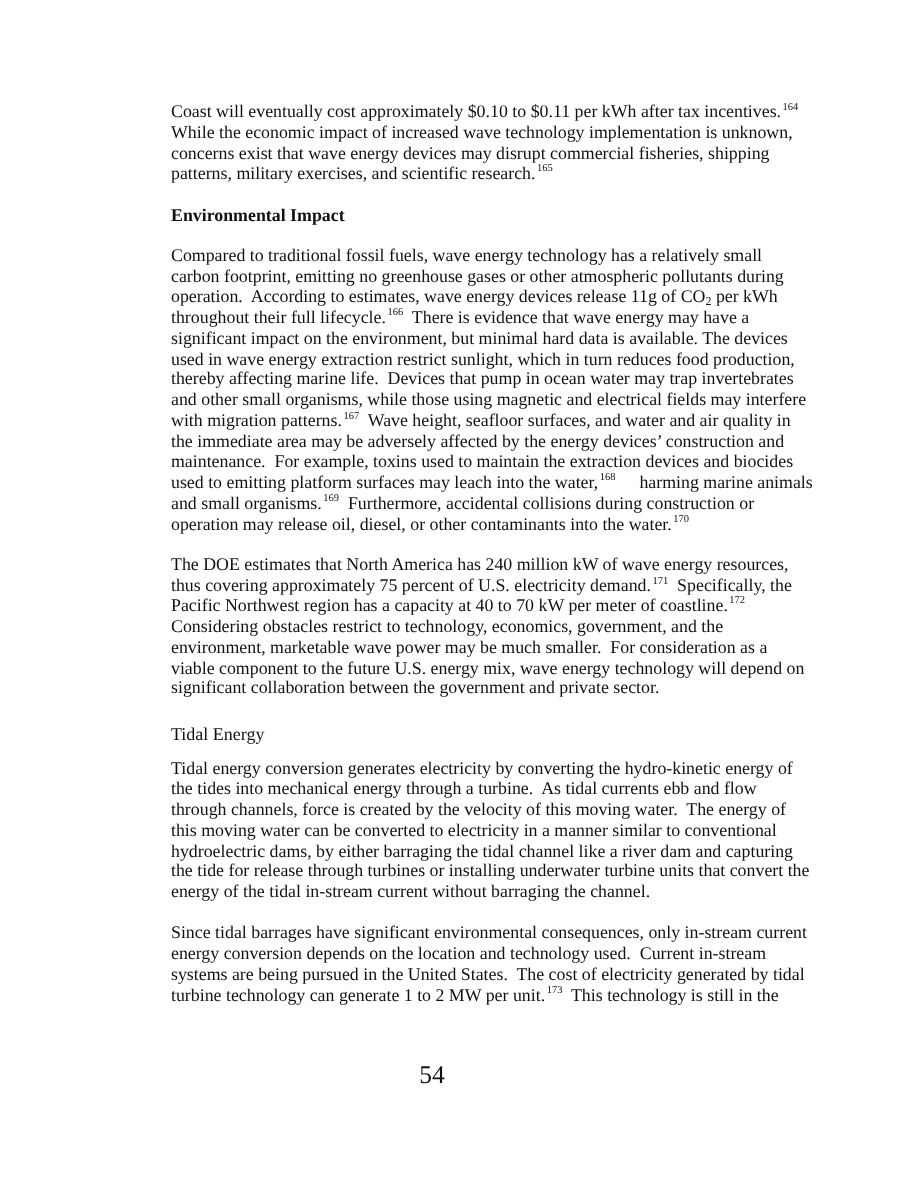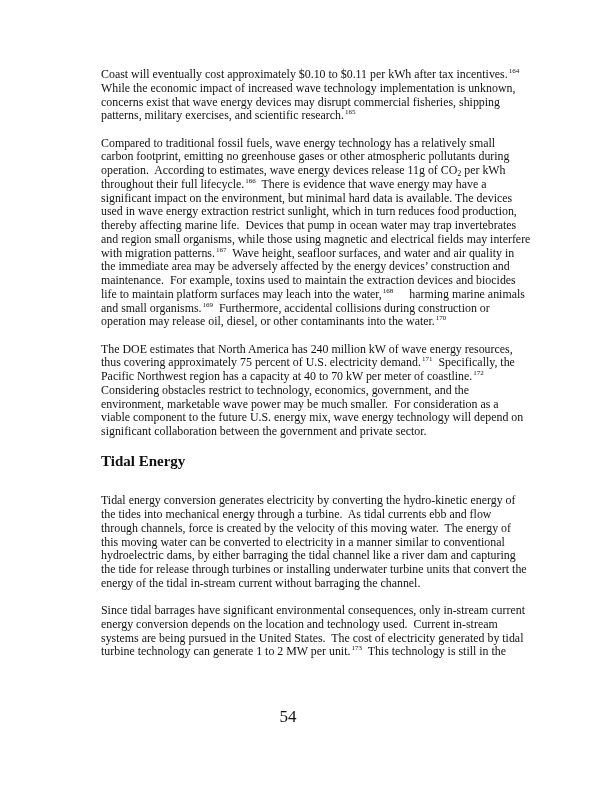--- a/index.html
+++ b/index.html
@@ -1,56 +1,57 @@
 <!DOCTYPE html>
 <html><head>
   <meta charset="utf-8">
   <style>
     html, body { margin: 0; padding: 0; background: #ffffff; }
     body { width: 612px; height: 792px; position: relative; overflow: hidden; }
     .page {
-      position: absolute; left: 101px; top: 68px; width: 432px;
+      position: absolute; left: 114px; top: 68px; width: 432px;
       font-family: "Liberation Serif", "DejaVu Serif", serif;
       font-size: 11.9px; line-height: 13.75px; color: #111111;
     }
     p { margin: 0; }
     .para { margin-bottom: 13.5px; }
     .h3 { font-weight: bold; font-size: 11.9px; margin: 0 0 13.5px 0; }
-    .h2 { font-weight: bold; font-size: 15px; line-height: 18px; margin: 2px 0 24px 0; }
+    .h2 { font-weight: normal; font-size: 12px; line-height: 18px; margin: 2px 0 8px 0; }
     sup { font-size: 7px; line-height: 0; vertical-align: 5px; margin-left: 1px; }
     sub { font-size: 8px; line-height: 0; vertical-align: -2px; }
     .line { display: block; white-space: nowrap; }
     .pagenum {
       position: absolute; left: 0; width: 576px; top: 707px; text-align: center;
       font-family: Liberation Serif, serif; font-size: 17px; color: #111111;
     }
   </style>
 </head>
 <body>
 
 <div class="page" id="page-root">
     <p class="para">
       <span class="line"><span style="white-space: pre;">Coast will eventually cost approximately $0.10 to $0.11 per kWh after tax incentives.</span><sup>164</sup></span>
       <span class="line"><span style="white-space: pre;">While the economic impact of increased wave technology implementation is unknown,</span></span>
       <span class="line"><span style="white-space: pre;">concerns exist that wave energy devices may disrupt commercial fisheries, shipping</span></span>
       <span class="line"><span style="white-space: pre;">patterns, military exercises, and scientific research.</span><sup>165</sup></span>
     </p>
+    <div class="h3">Environmental Impact</div>
     <p class="para">
       <span class="line"><span style="white-space: pre;">Compared to traditional fossil fuels, wave energy technology has a relatively small</span></span>
       <span class="line"><span style="white-space: pre; text-align: center;">carbon footprint, emitting no greenhouse gases or other atmospheric pollutants during</span></span>
       <span class="line"><span style="white-space: pre;">operation.  According to estimates, wave energy devices release 11g of CO</span><sub>2</sub><span style="white-space: pre;"> per kWh</span></span>
       <span class="line"><span style="white-space: pre;">throughout their full lifecycle.</span><sup>166</sup><span style="white-space: pre;">  There is evidence that wave energy may have a</span></span>
       <span class="line"><span style="white-space: pre;">significant impact on the environment, but minimal hard data is available. The devices</span></span>
       <span class="line"><span style="white-space: pre;">used in wave energy extraction restrict sunlight, which in turn reduces food production,</span></span>
       <span class="line"><span style="white-space: pre;">thereby affecting marine life.  Devices that pump in ocean water may trap invertebrates</span></span>
-      <span class="line"><span style="white-space: pre;">and region small organisms, while those using magnetic and electrical fields may interfere</span></span>
+      <span class="line"><span style="white-space: pre;">and other small organisms, while those using magnetic and electrical fields may interfere</span></span>
       <span class="line"><span style="white-space: pre;">with migration patterns.</span><sup>167</sup><span style="white-space: pre;">  Wave height, seafloor surfaces, and water and air quality in</span></span>
       <span class="line"><span style="white-space: pre;">the immediate area may be adversely affected by the energy devices’ construction and</span></span>
       <span class="line"><span style="white-space: pre;">maintenance.  For example, toxins used to maintain the extraction devices and biocides</span></span>
-      <span class="line"><span style="white-space: pre;">life to maintain platform surfaces may leach into the water,</span><sup>168</sup><span style="white-space: pre; margin-left: 10px;">  harming marine animals</span></span>
+      <span class="line"><span style="white-space: pre;">used to emitting platform surfaces may leach into the water,</span><sup>168</sup><span style="white-space: pre; margin-left: 10px;">  harming marine animals</span></span>
       <span class="line"><span style="white-space: pre;">and small organisms.</span><sup>169</sup><span style="white-space: pre;">  Furthermore, accidental collisions during construction or</span></span>
       <span class="line"><span style="white-space: pre;">operation may release oil, diesel, or other contaminants into the water.</span><sup>170</sup></span>
     </p>
     <p class="para">
       <span class="line"><span style="white-space: pre;">The DOE estimates that North America has 240 million kW of wave energy resources,</span></span>
       <span class="line"><span style="white-space: pre;">thus covering approximately 75 percent of U.S. electricity demand.</span><sup>171</sup><span style="white-space: pre;">  Specifically, the</span></span>
       <span class="line"><span style="white-space: pre;">Pacific Northwest region has a capacity at 40 to 70 kW per meter of coastline.</span><sup>172</sup></span>
       <span class="line"><span style="white-space: pre;">Considering obstacles restrict to technology, economics, government, and the</span></span>
       <span class="line"><span style="white-space: pre;">environment, marketable wave power may be much smaller.  For consideration as a</span></span>
       <span class="line"><span style="white-space: pre;">viable component to the future U.S. energy mix, wave energy technology will depend on</span></span>

